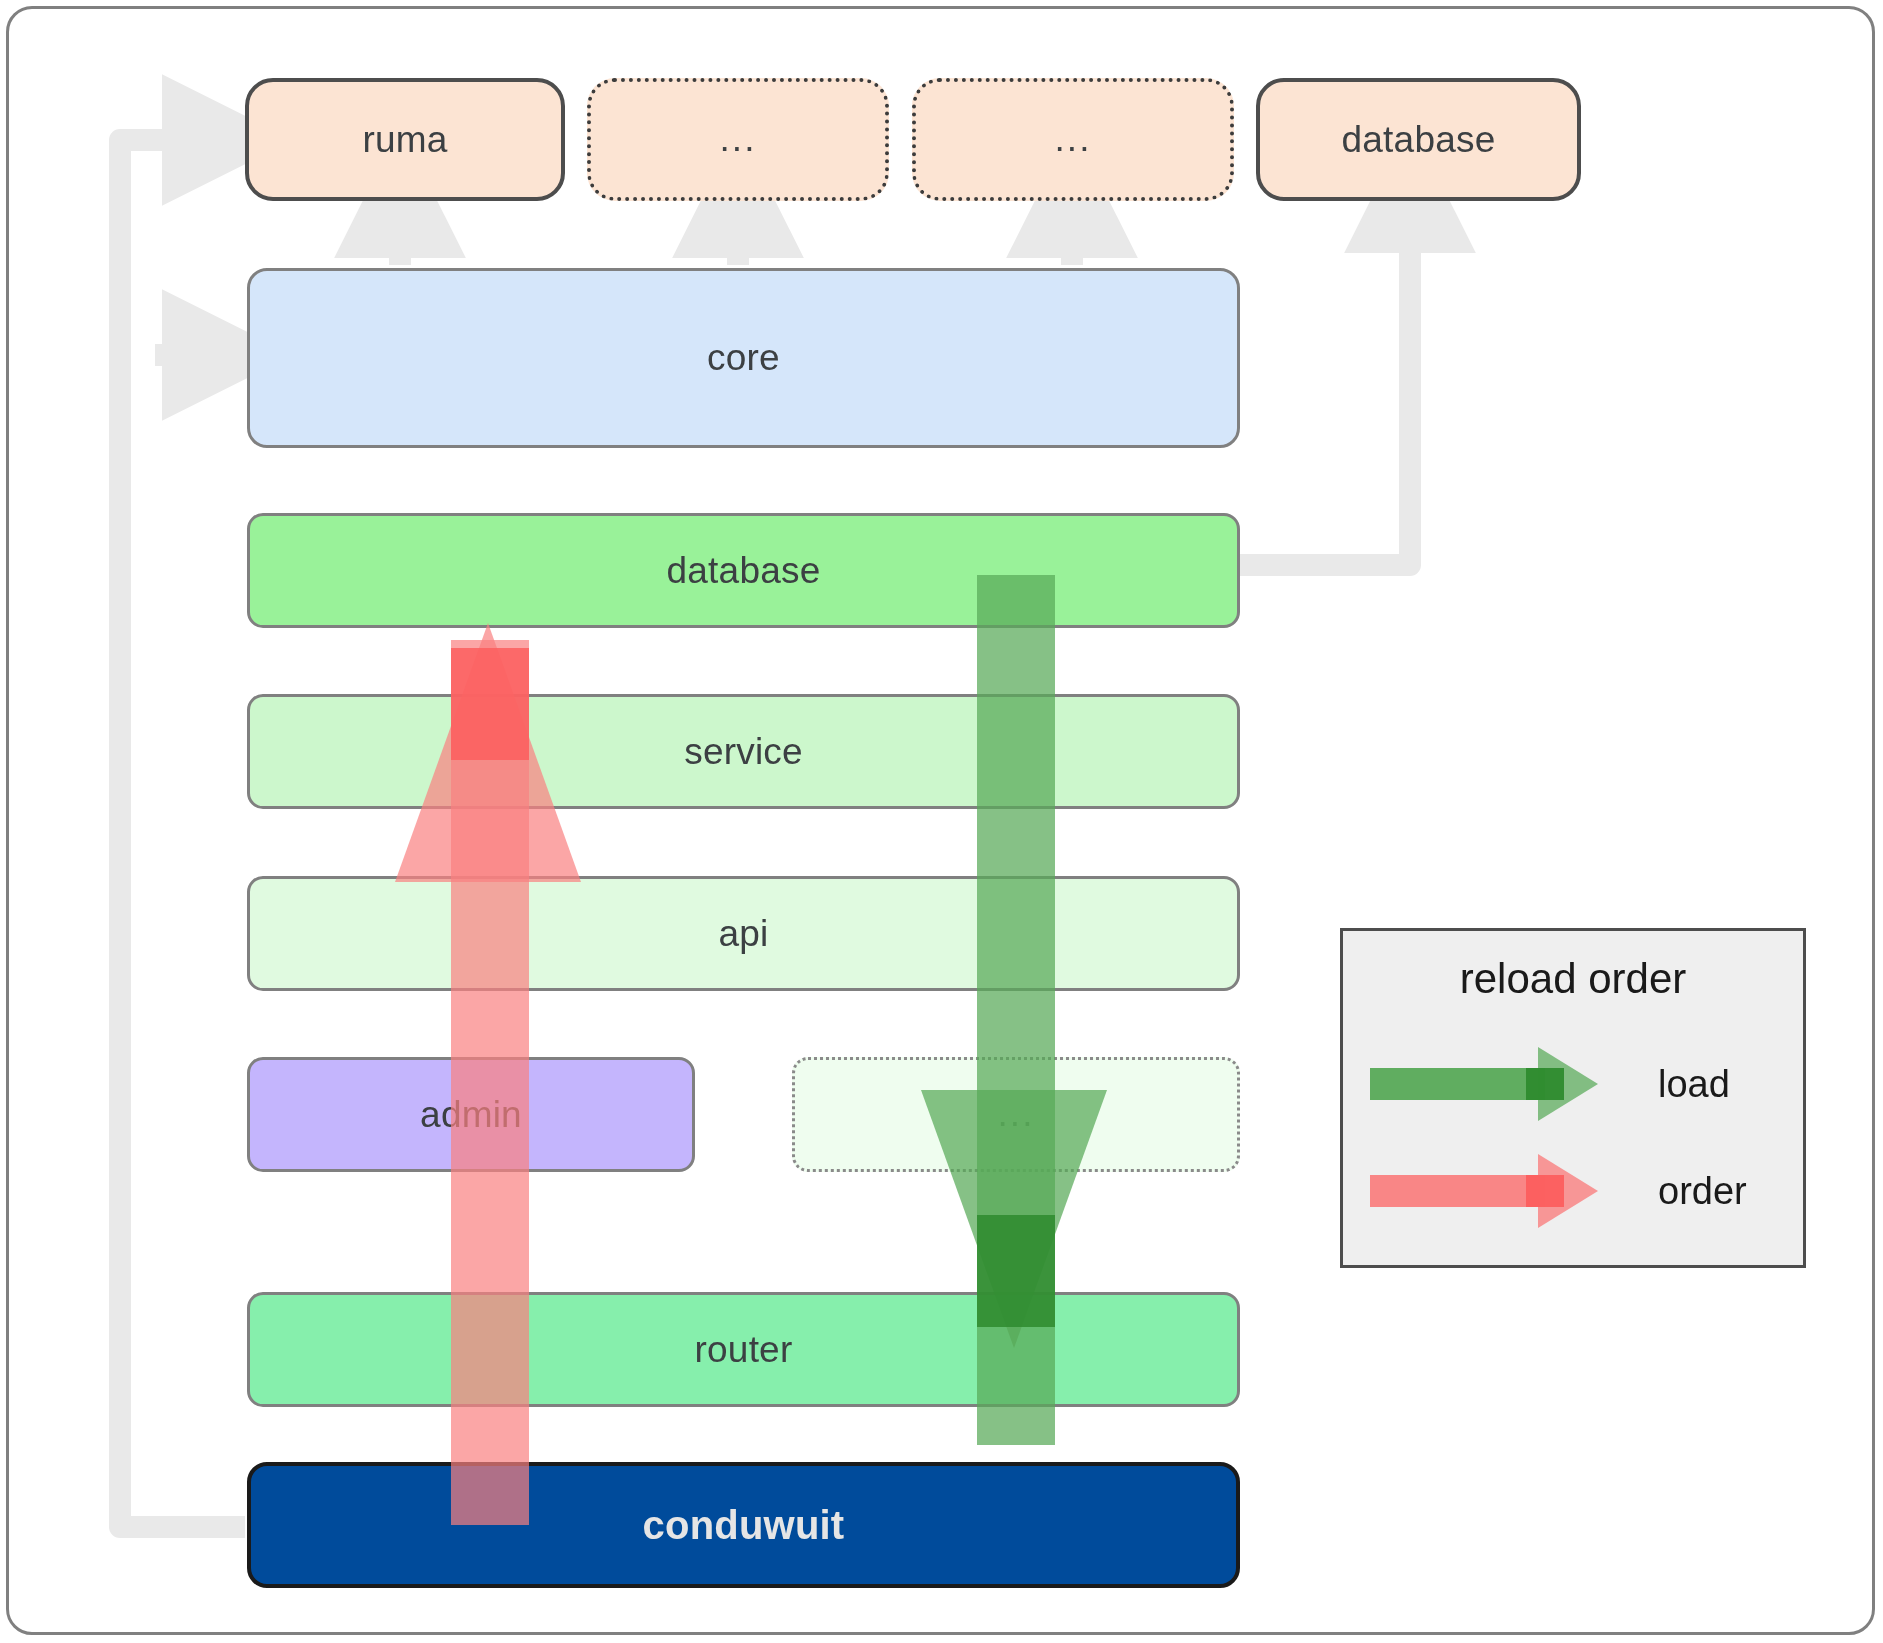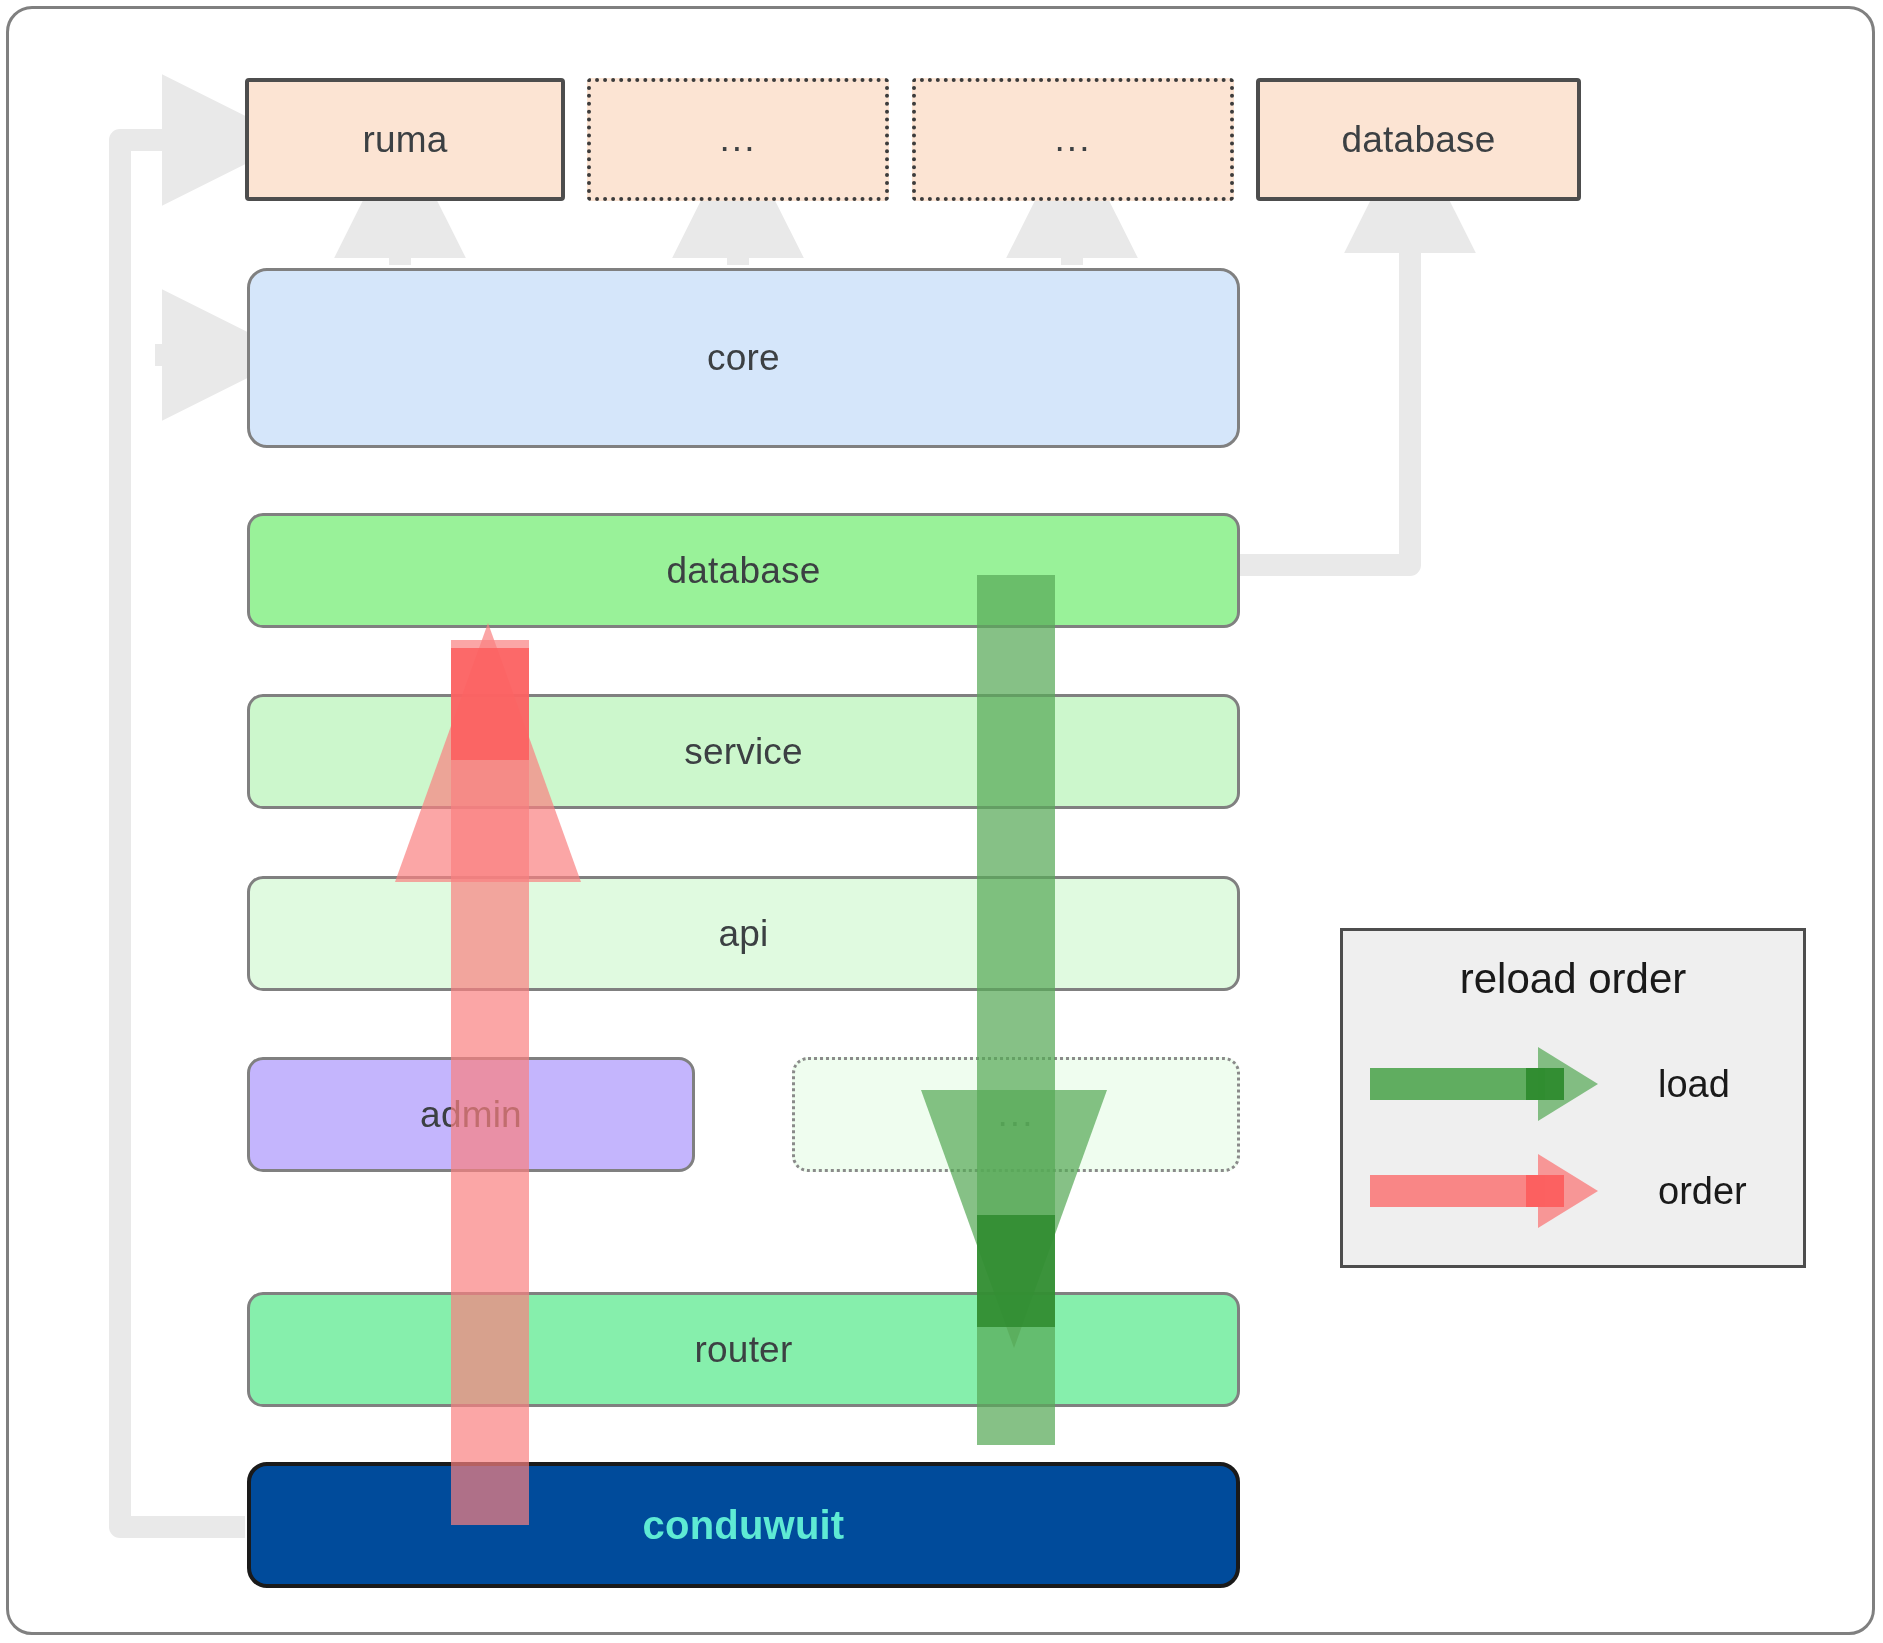--- a/index.html
+++ b/index.html
@@ -36,21 +36,21 @@
     color:#3c4043;
     letter-spacing:.2px;
     white-space:nowrap;
   }
 
   
   .dep{
     height:123px;
     background:#fce4d3;
     border:4px solid #4d4d4d;
-    border-radius:4px;
+    border-radius:28px;
   }
   .dep.dotted{
     border:4px dotted #3c3c3c;
   }
 
   
   .core{
     background:#d5e6fa;
     border:3px solid #808080;
     border-radius:20px;
@@ -60,21 +60,21 @@
   .lvl{
     border:3px solid #808080;
     border-radius:16px;
   }
   .lvl.dotted{ border:3px dotted #8a8a8a; }
 
   .conduwuit{
     background:#004b9b;
     border:4px solid #1a1a1a;
     border-radius:20px;
-    color:#5eead4;
+    color:#e5e5e5;
     font-size:40px;
     font-weight:bold;
   }
 
   .ellipsis{
     font-size:37px;
     letter-spacing:2px;
     line-height:.4;
   }
 

